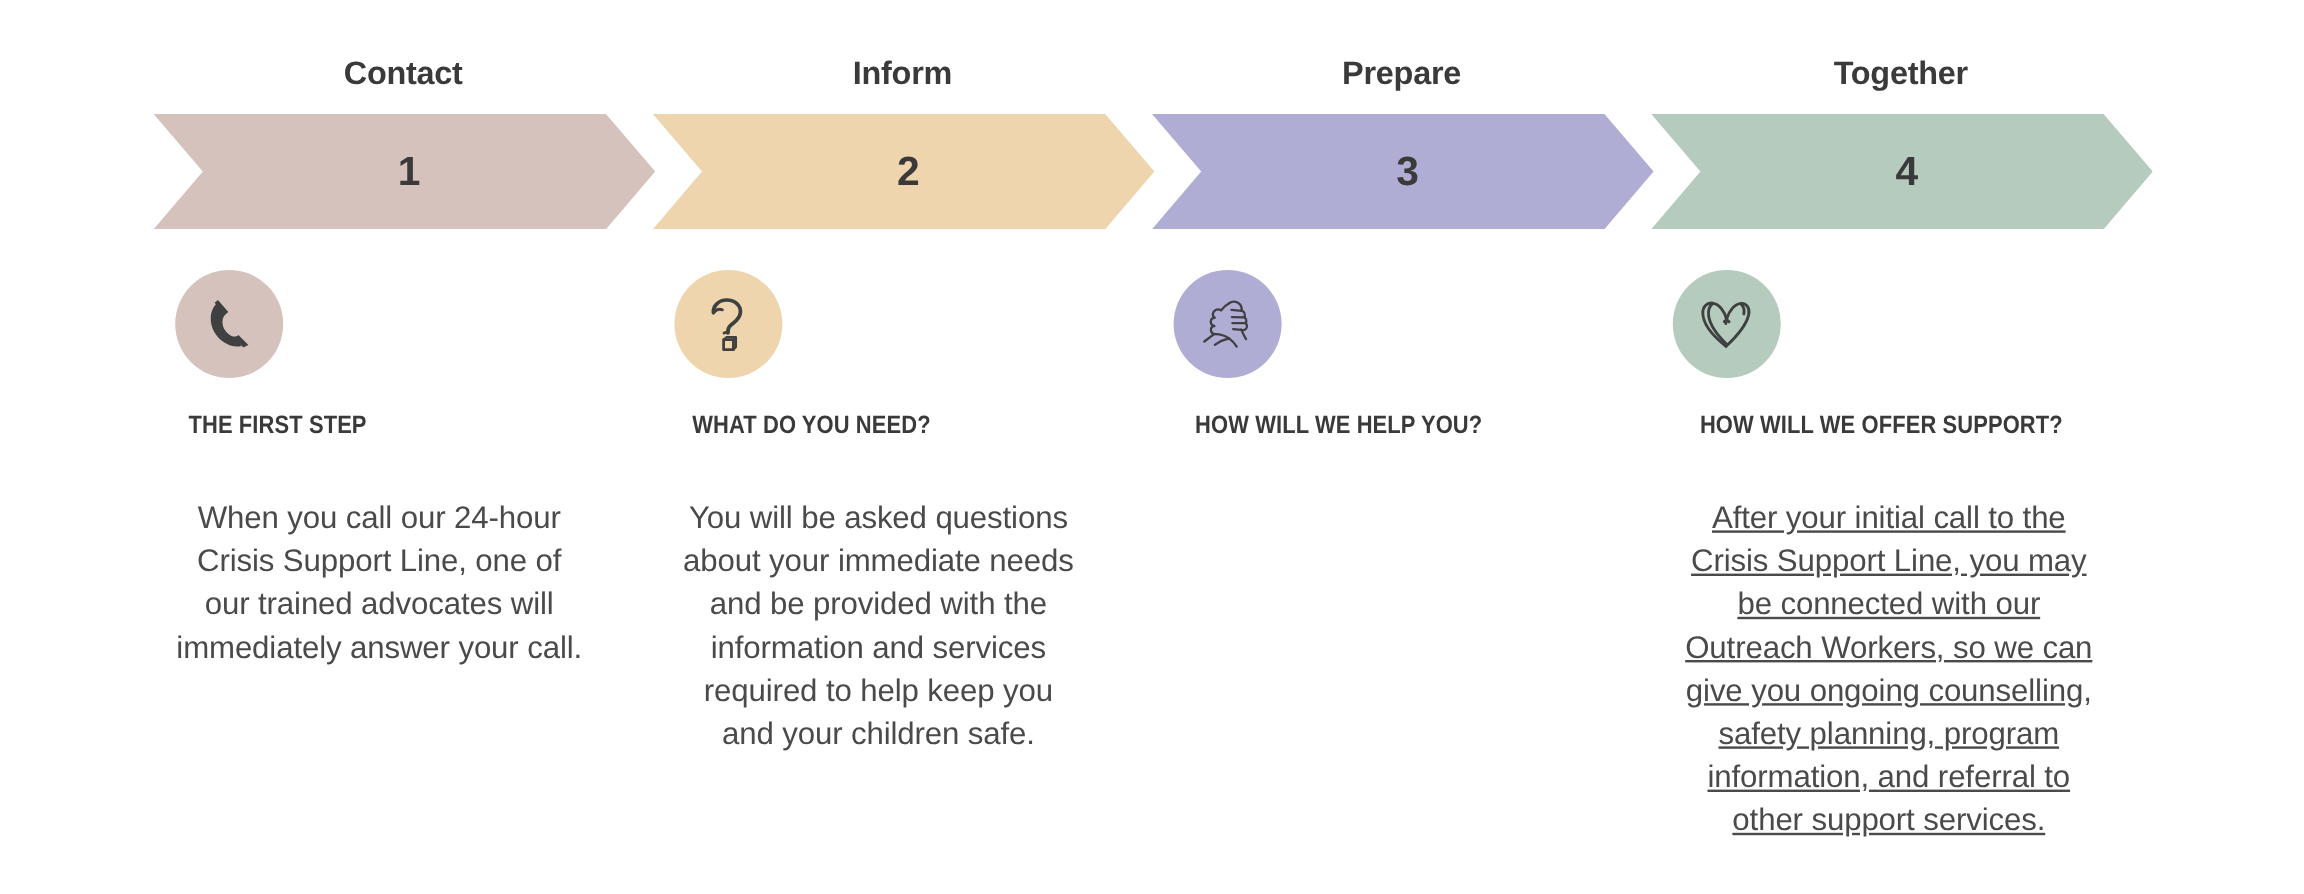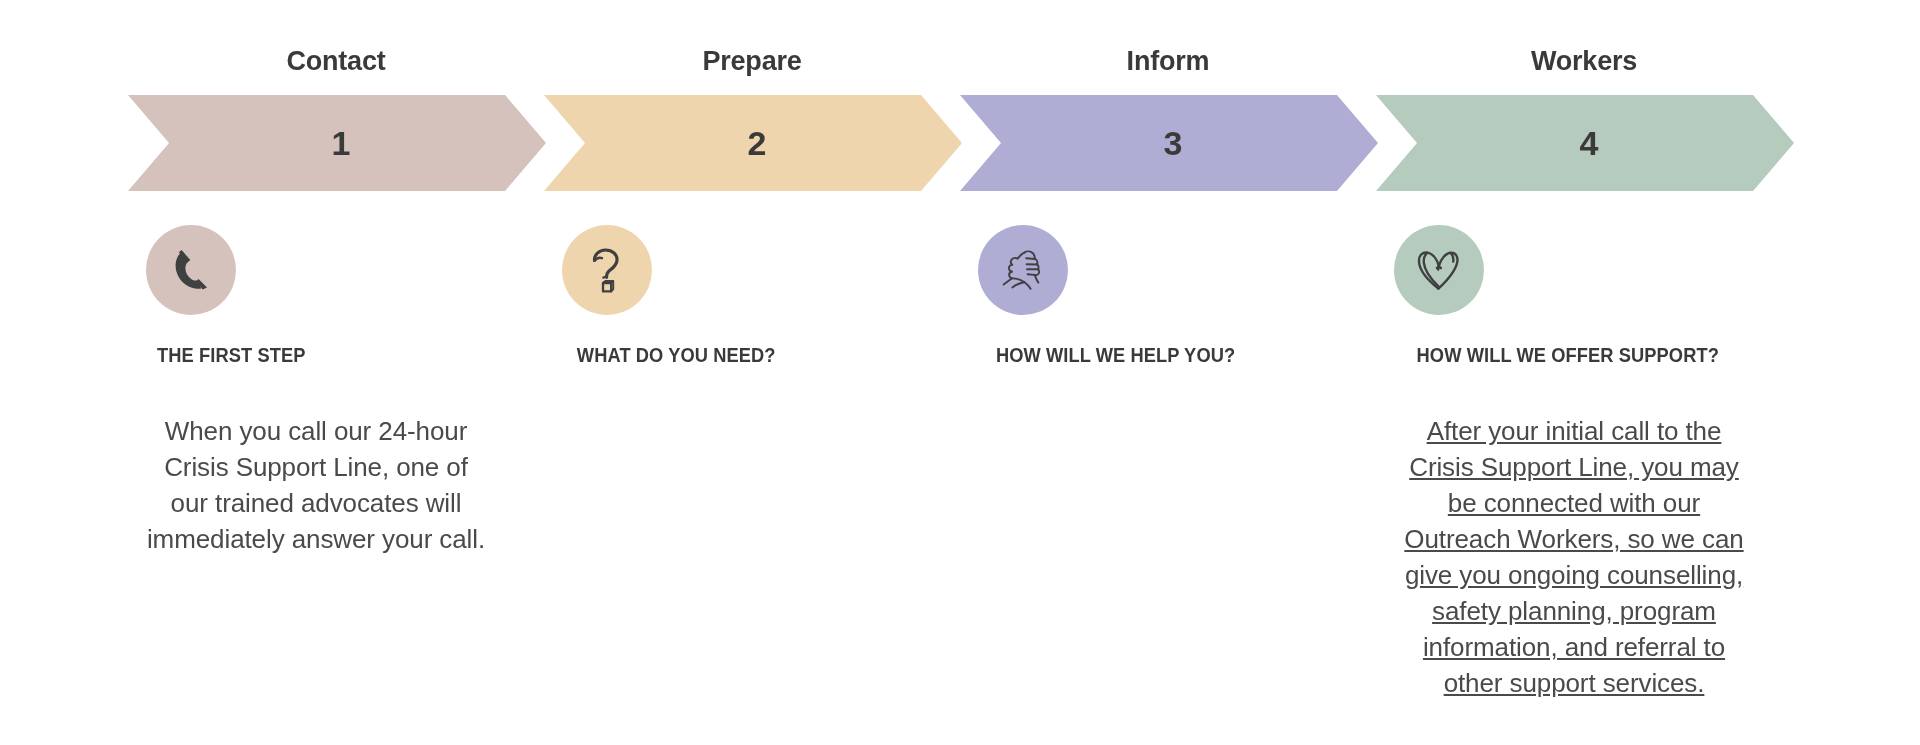--- a/index.html
+++ b/index.html
@@ -124,23 +124,23 @@
   }
   .col-4 .body-text { max-width: 360px; text-decoration: underline; }
 </style>
 </head>
 <body style="background-color: rgb(255, 255, 255);">
 
 <div class="infographic">
 
   <div class="titles-row">
     <div class="title-cell">Contact</div>
+    <div class="title-cell">Inform</div>
     <div class="title-cell">Prepare</div>
-    <div class="title-cell">Inform</div>
-    <div class="title-cell">Workers</div>
+    <div class="title-cell">Together</div>
   </div>
 
   <div class="chevron-band">
     <div class="chevron" style="background-color: rgb(214, 194, 188);">
       <span class="num">1</span>
     </div>
     <div class="chevron" style="background-color: rgb(239, 213, 173);">
       <span class="num">2</span>
     </div>
     <div class="chevron" style="background-color: rgb(175, 173, 211);">
@@ -170,20 +170,21 @@
         <svg width="50" height="52" viewBox="0 0 50 52">
           <path d="M12.5 16.5 C12.0 11.0 17.0 6.0 23.5 6.0 C30.5 6.0 35.5 10.5 35.0 16.5 C34.5 22.0 30.0 24.5 27.0 27.0 C24.8 28.9 24.4 30.6 24.6 33.5" fill="none" stroke="#3f4040" stroke-width="3.1" stroke-linecap="round" stroke-linejoin="round"></path>
           <path d="M12.5 16.8 C14.5 14.2 17.5 13.3 20.0 14.2" fill="none" stroke="#3f4040" stroke-width="2.4" stroke-linecap="round"></path>
           <path d="M34.8 17.0 C33.6 21.6 30.4 23.8 27.6 26.0" fill="none" stroke="#3f4040" stroke-width="2.0" stroke-linecap="round"></path>
           <path d="M21.3 33.6 L25.0 32.3" fill="none" stroke="#3f4040" stroke-width="2.2" stroke-linecap="round"></path>
           <rect x="21.0" y="39.0" width="8.2" height="8.4" fill="none" stroke="#3f4040" stroke-width="2.3" stroke-linejoin="round"></rect>
           <path d="M21.0 39.0 L23.3 37.0 L31.3 37.0 L29.2 39.0 M29.2 39.0 L29.2 47.4 L31.3 45.2 L31.3 37.0" fill="none" stroke="#3f4040" stroke-width="1.8" stroke-linejoin="round"></path>
         </svg>
       </div>
       <div class="sub-title">WHAT DO YOU NEED?</div>
+      <div class="body-text">You will be asked questions about your immediate needs and be provided with the information and services required to help keep you and your children safe.</div>
     </div>
 
     <div class="column col-3">
       <div class="icon-circle" style="background-color: rgb(175, 173, 211);">
         <svg width="58" height="50" viewBox="0 0 58 50">
           <g fill="none" stroke="#3f4040" stroke-width="1.9" stroke-linecap="round" stroke-linejoin="round">
             <path d="M30.5 7.5 C33.0 5.8 36.5 6.0 38.6 8.0 C40.5 9.8 41.0 12.0 40.6 14.0"></path>
             <path d="M40.6 13.5 C43.0 14.8 44.0 17.3 43.0 19.4"></path>
             <path d="M42.6 19.0 C44.6 20.3 45.2 22.6 44.0 24.4"></path>
             <path d="M43.6 24.0 C45.3 25.2 45.7 27.2 44.5 28.8 C43.6 30.0 41.8 30.4 40.3 29.8"></path>

